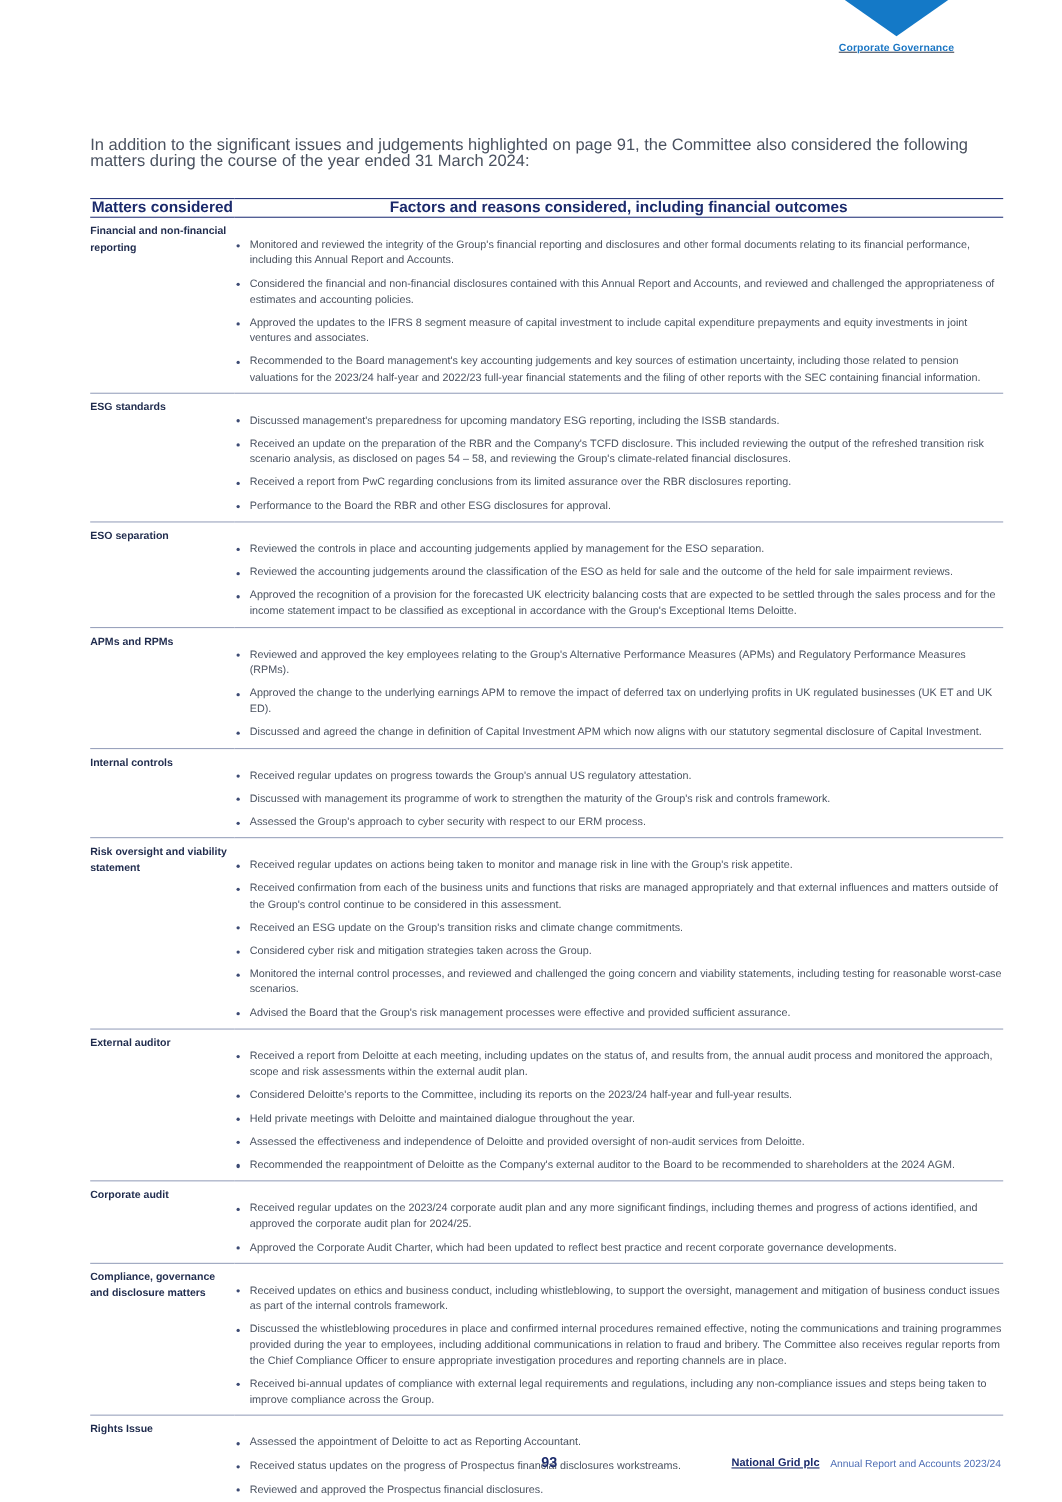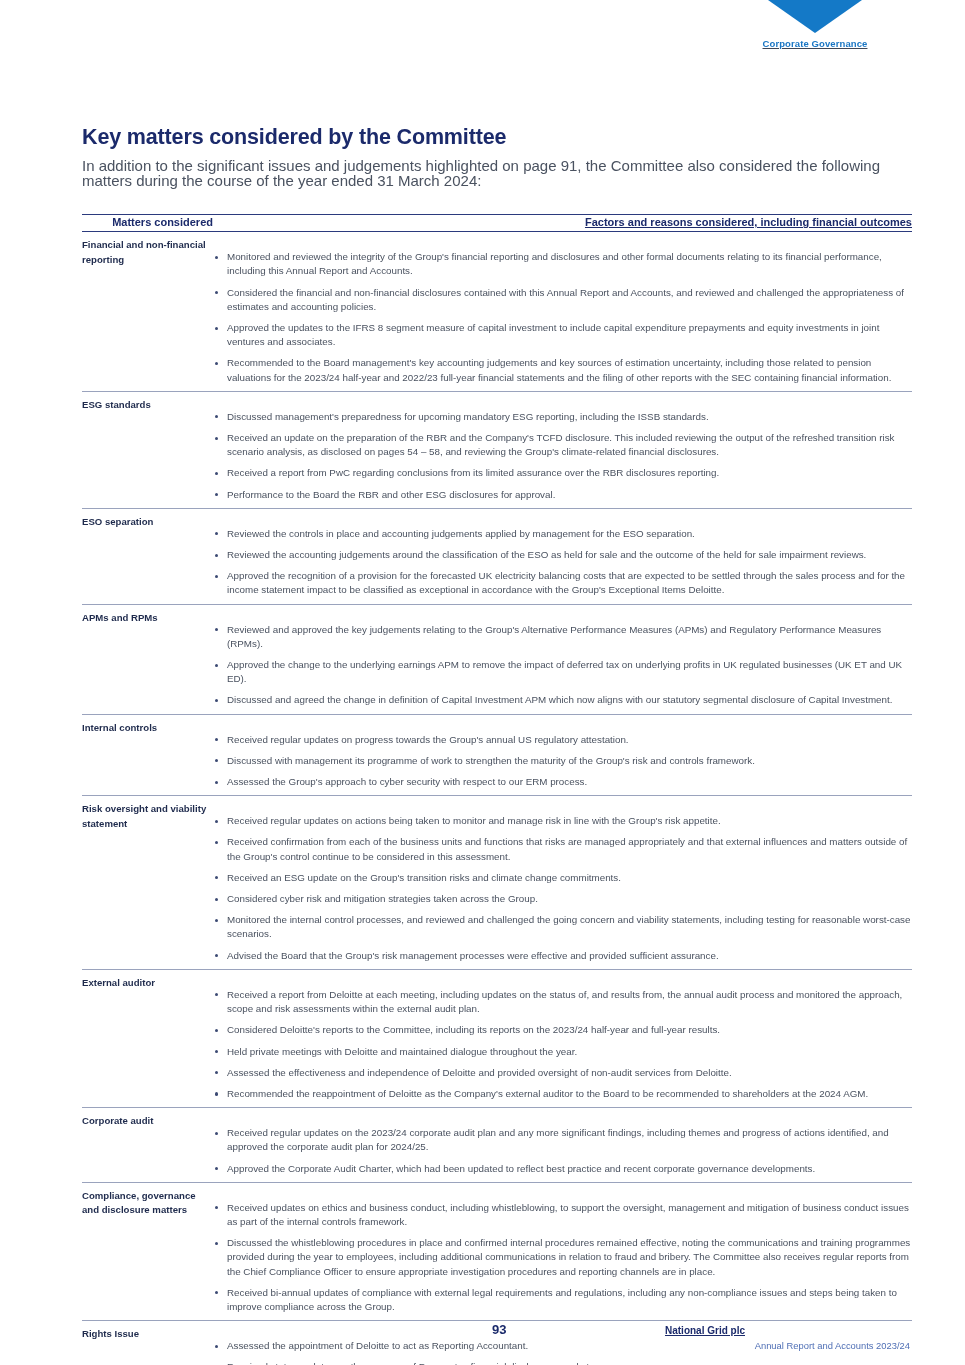--- a/index.html
+++ b/index.html
@@ -66,31 +66,31 @@
   
   table.matters {
     width: 830px;
     border-collapse: collapse;
     table-layout: fixed;
   }
   table.matters col.c1 { width: 131px; }
   table.matters col.c2 { width: 699px; }
 
   thead th {
-    text-align: right;
-    font-size: 11px;
+    text-align: center;
+    font-size: 14px;
     font-weight: bold;
     color: #1b2a6b;
     padding: 2px 0 3px 0;
     border-top: 1.6px solid #2b3a7d;
     border-bottom: 1.6px solid #2b3a7d;
     vertical-align: bottom;
     line-height: 11px;
   }
-  thead th.h2 { padding-left: 0; text-decoration: underline; }
+  thead th.h2 { padding-left: 0; }
 
   tbody td {
     vertical-align: top;
     border-bottom: 1.1px solid #9aa3bd;
     padding: 5px 0 5px 0;
   }
   tbody tr:last-child td { border-bottom: 1.6px solid #2b3a7d; }
 
   td.matter {
     font-size: 9.6px;
@@ -151,38 +151,37 @@
     top: 3px;
     font-size: 10px;
     font-weight: bold;
     color: #1b2a6b;
     white-space: nowrap;
     text-decoration: underline;
   }
   .footer .report {
     position: absolute;
     right: 0;
-    top: 18px;
+    top: 3px;
     font-size: 9.4px;
     color: #4f6fb5;
     white-space: nowrap;
     margin-left: 44px;
   }
 </style>
 </head>
 <body>
 
 <div class="page-tab">
   <div class="tab-triangle"></div>
   <div class="tab-label">Corporate Governance</div>
 </div>
 
 <div class="content">
 
-  <h1 class="page-title">Key matters considered by the Committee</h1>
 
   <p class="intro">In addition to the significant issues and judgements highlighted on page 91, the Committee also considered the following matters during the course of the year ended 31 March 2024:</p>
 
   <table class="matters">
     <colgroup>
         <col class="c1">
         <col class="c2">
       </colgroup>
     <thead>
       <tr>
@@ -220,21 +219,21 @@
               <li>Reviewed the controls in place and accounting judgements applied by management for the ESO separation.</li>
               <li>Reviewed the accounting judgements around the classification of the ESO as held for sale and the outcome of the held for sale impairment reviews.</li>
               <li>Approved the recognition of a provision for the forecasted UK electricity balancing costs that are expected to be settled through the sales process and for the income statement impact to be classified as exceptional in accordance with the Group's Exceptional Items Deloitte.</li>
             </ul>
           </td>
         </tr>
         <tr>
           <td class="matter">APMs and RPMs</td>
           <td class="factors">
             <ul class="points">
-              <li>Reviewed and approved the key judgements relating to the Group's Alternative Performance Measures (APMs) and Regulatory Performance Measures (RPMs).</li>
+              <li>Reviewed and approved the key employees relating to the Group's Alternative Performance Measures (APMs) and Regulatory Performance Measures (RPMs).</li>
               <li>Approved the change to the underlying earnings APM to remove the impact of deferred tax on underlying profits in UK regulated businesses (UK ET and UK ED).</li>
               <li>Discussed and agreed the change in definition of Capital Investment APM which now aligns with our statutory segmental disclosure of Capital Investment.</li>
             </ul>
           </td>
         </tr>
         <tr>
           <td class="matter">Internal controls</td>
           <td class="factors">
             <ul class="points">
               <li>Received regular updates on progress towards the Group's annual US regulatory attestation.</li>

